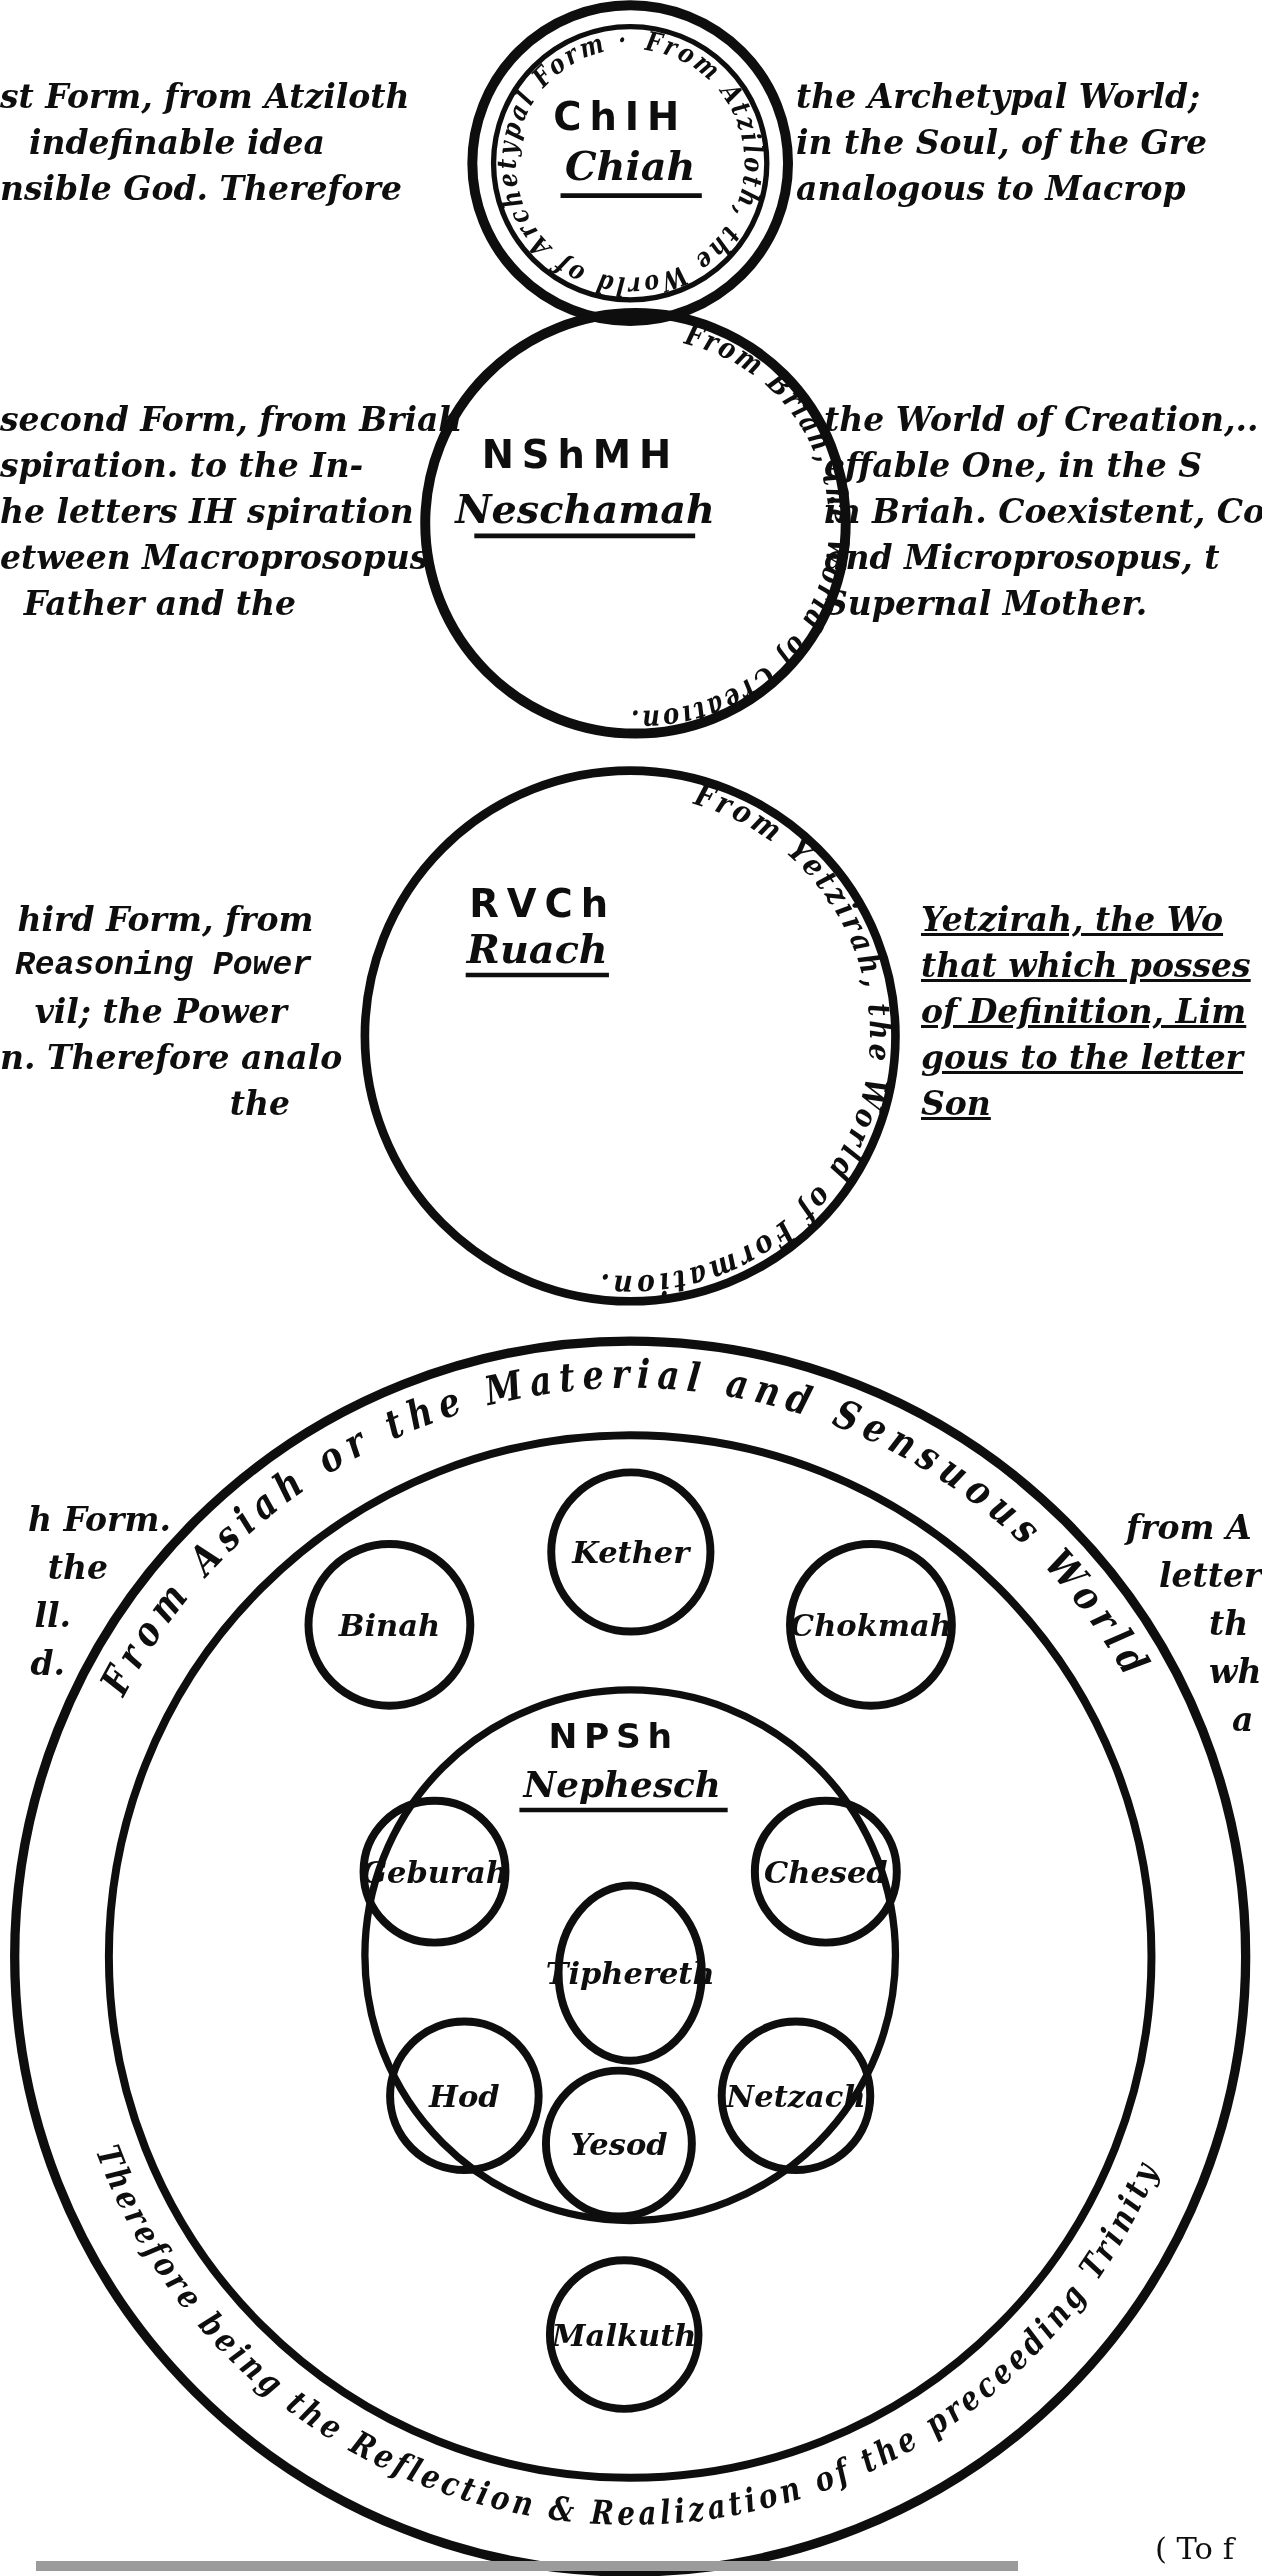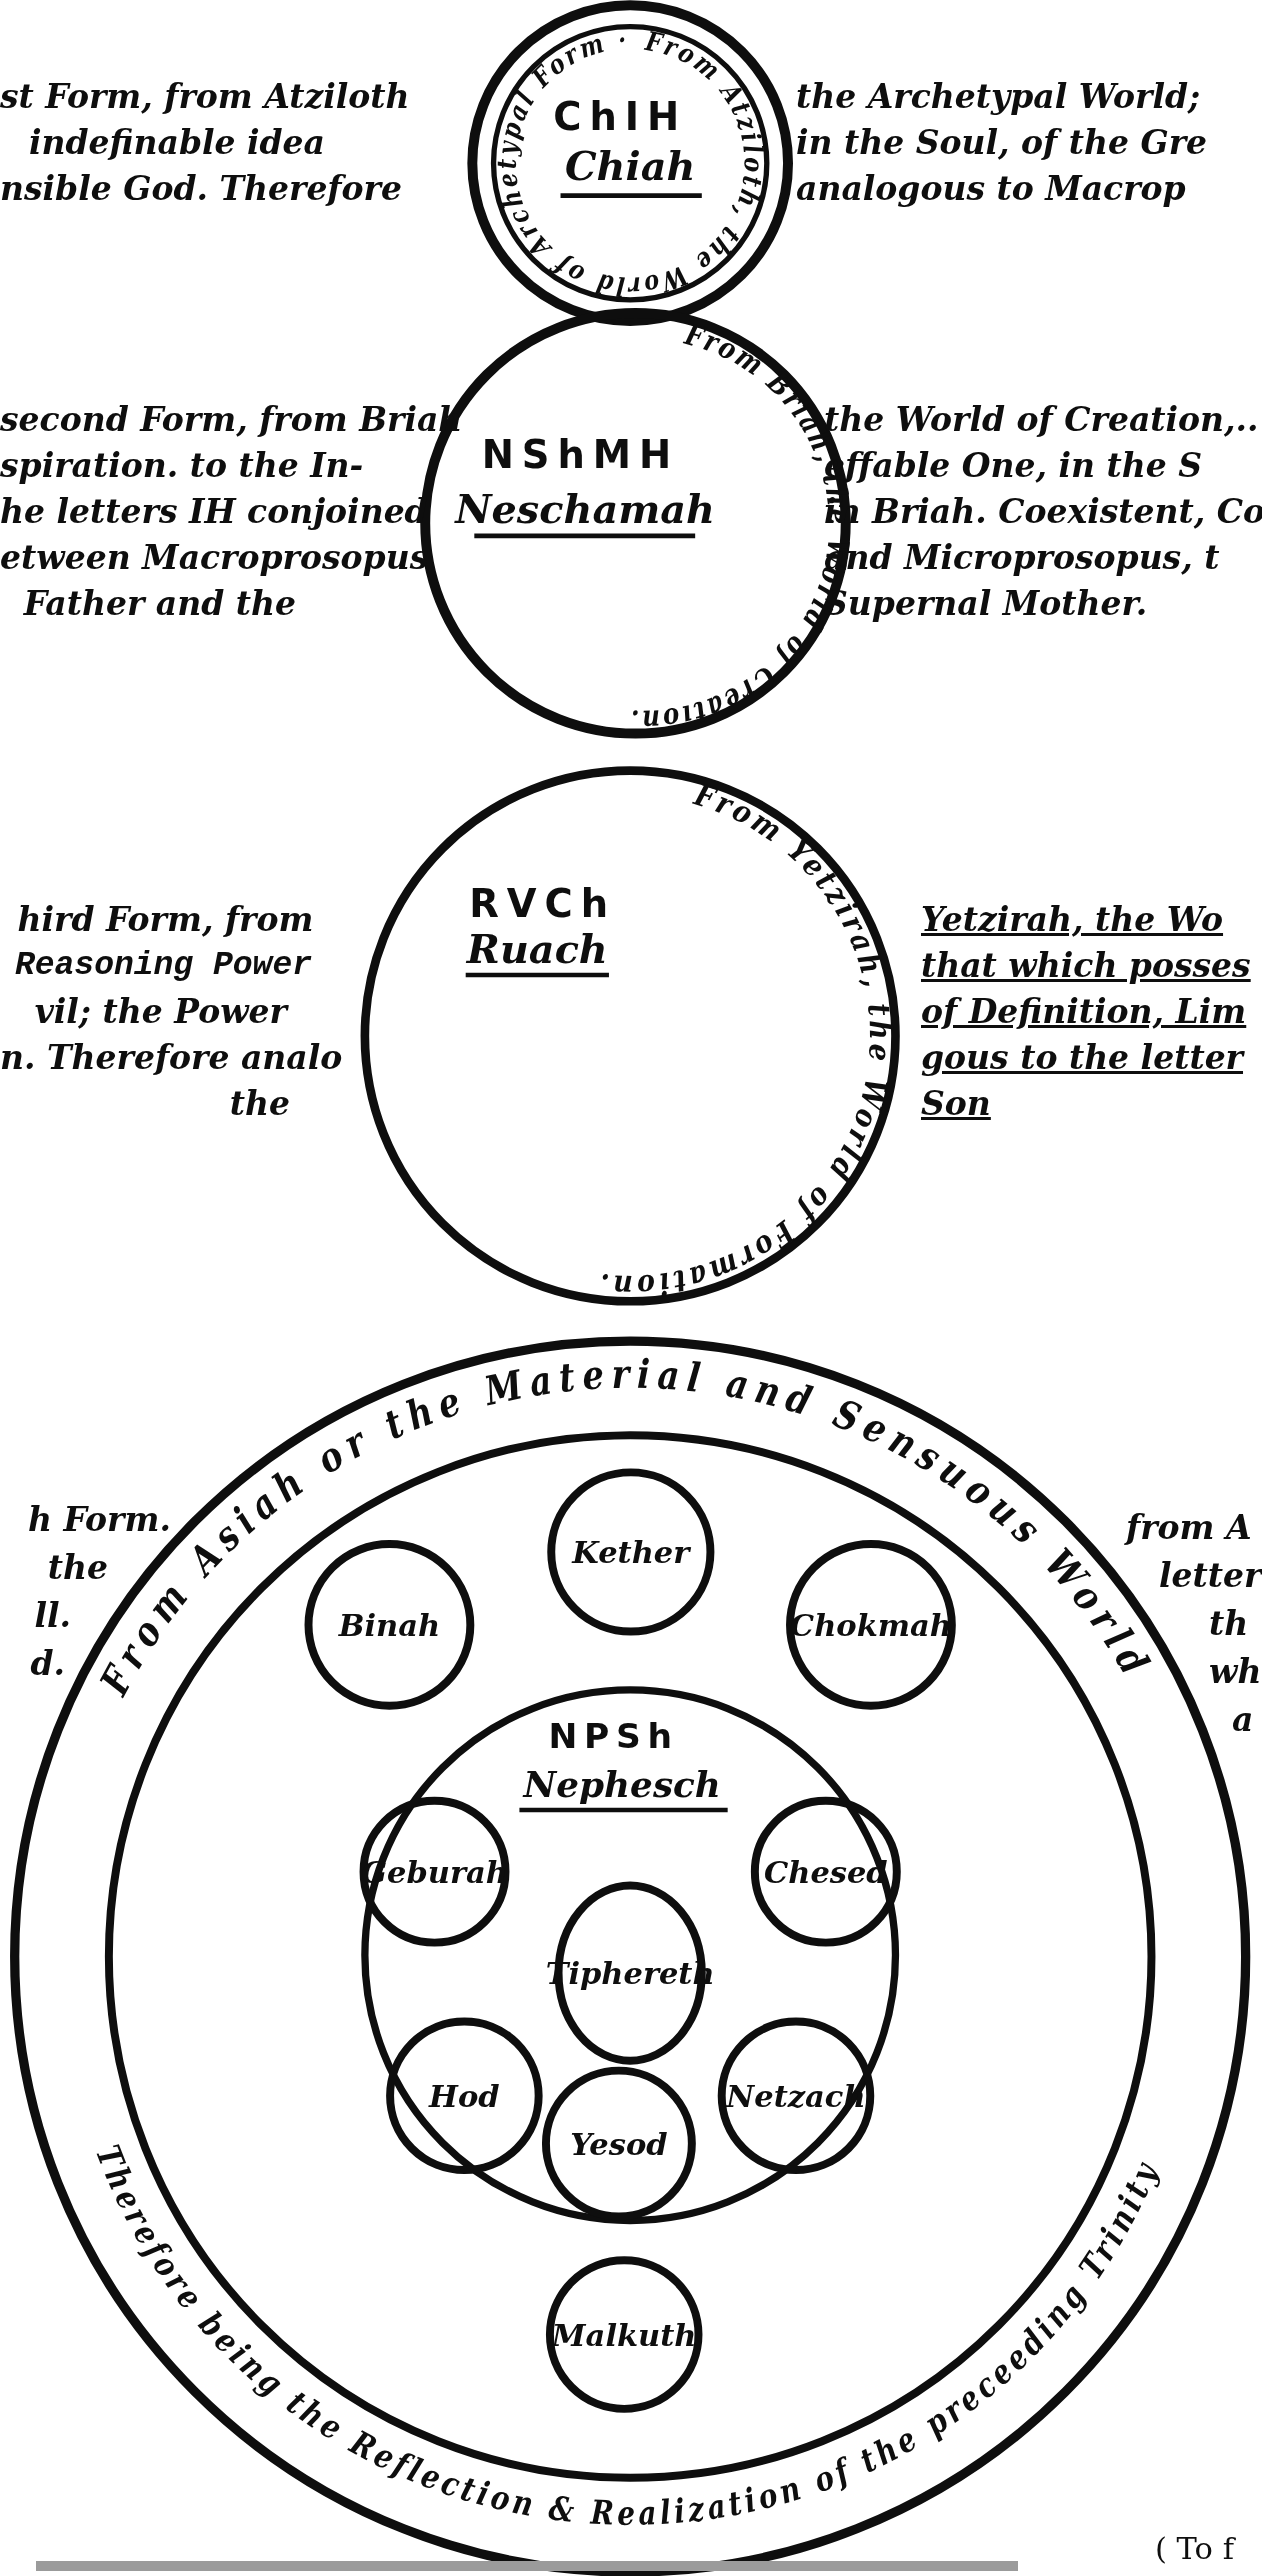--- a/index.html
+++ b/index.html
@@ -143,21 +143,21 @@
 
   <div id="mt-chiah-right" class="mtext" style="left:796px; top:74px; width:467px;">
     <div>the Archetypal World;</div>
     <div>in the Soul, of the Gre</div>
     <div>analogous to Macrop</div>
   </div>
 
   <div id="mt-nesch-left" class="mtext r" style="left:0; top:397px; width:332px;">
     <div>second Form, from Briah</div>
     <div>spiration. to the In-</div>
-    <div>he letters IH conjoined</div>
+    <div>he letters IH spiration</div>
     <div>etween Macroprosopus</div>
     <div>Father and the</div>
   </div>
 
   <div id="mt-nesch-right" class="mtext" style="left:824px; top:397px; width:438px;">
     <div>the World of Creation,..</div>
     <div>effable One, in the S</div>
     <div>in Briah. Coexistent, Co</div>
     <div>and Microprosopus, t</div>
     <div>Supernal Mother.</div>

